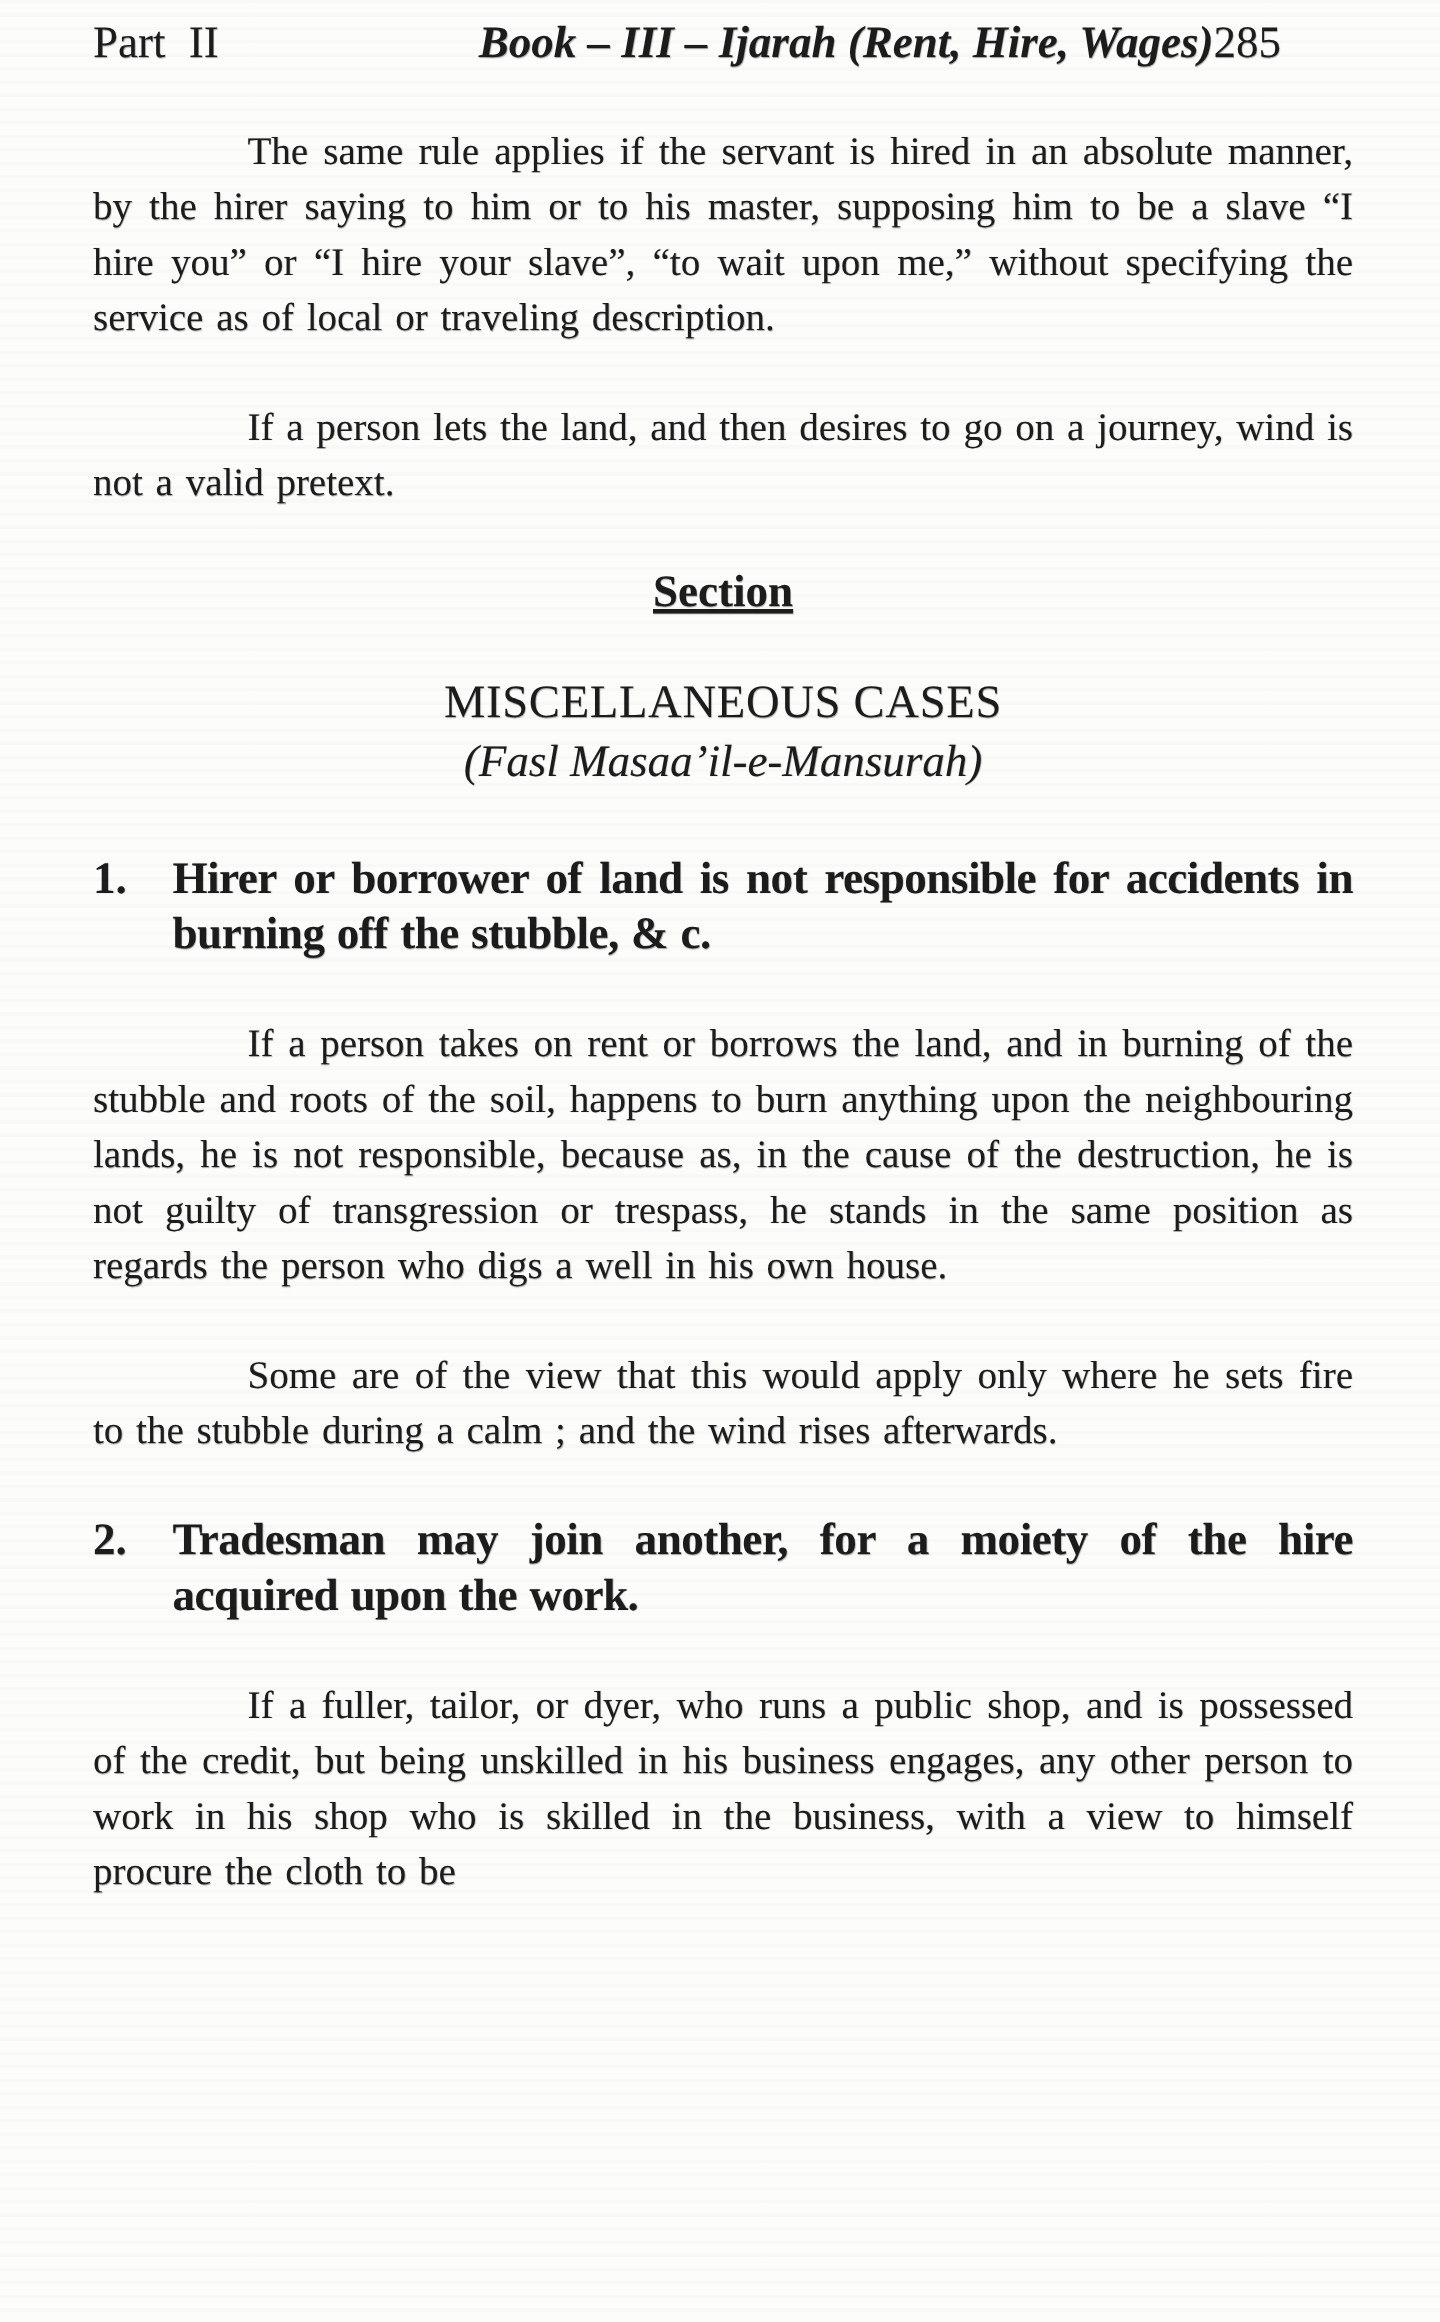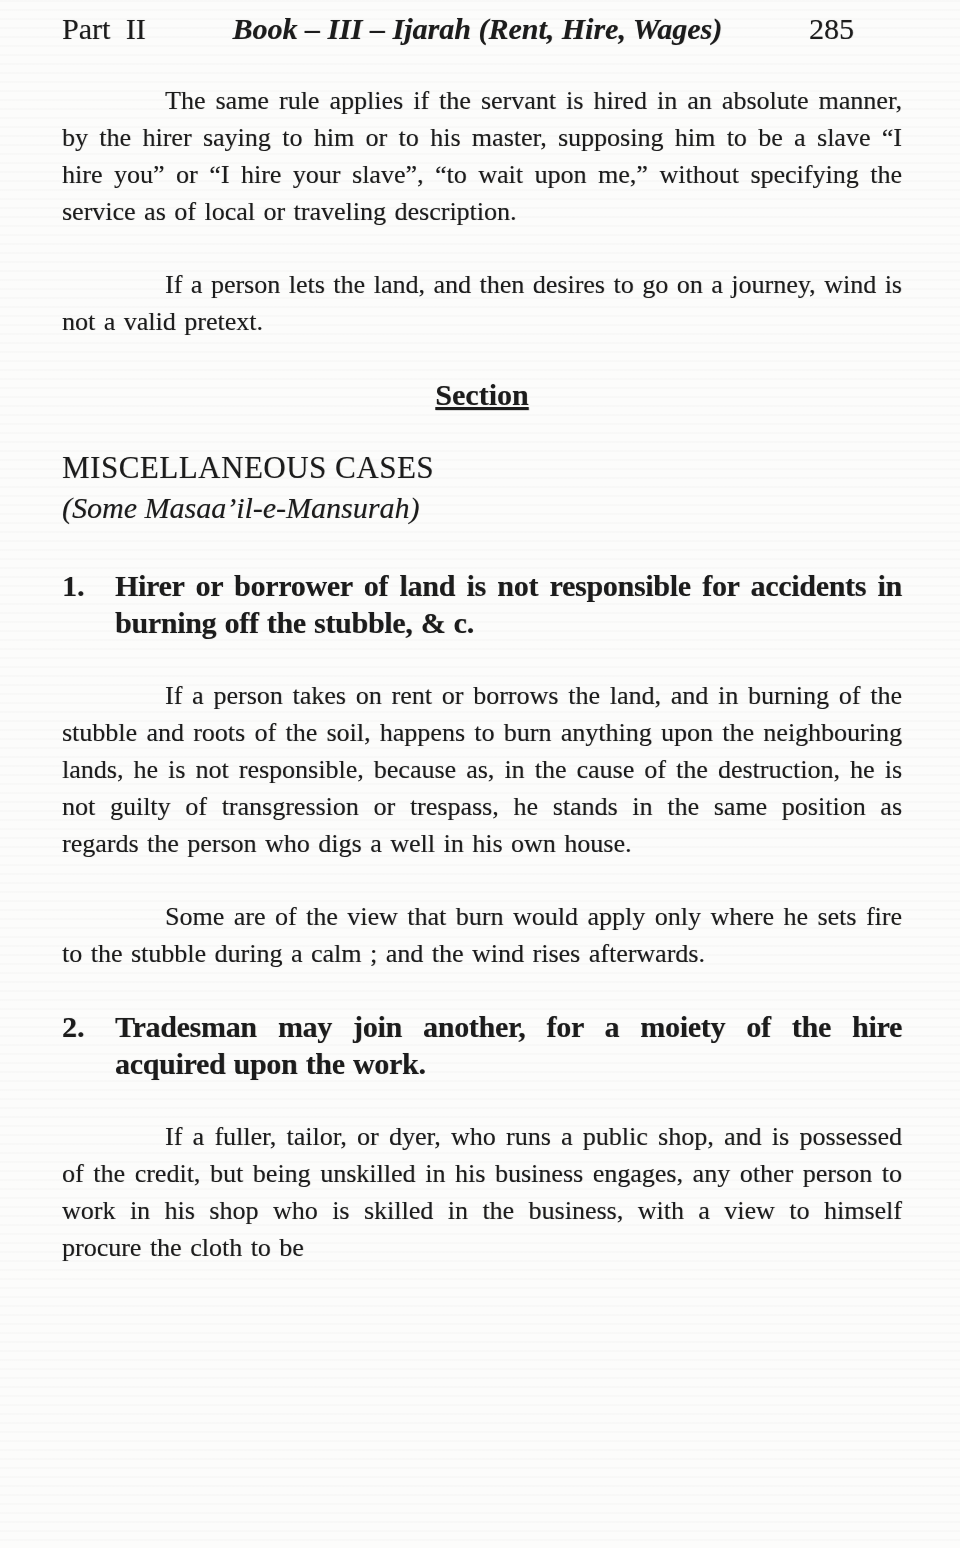--- a/index.html
+++ b/index.html
@@ -40,21 +40,21 @@
     font-size: 30px;
     line-height: 37px;
     margin-bottom: 35px;
   }
   .hdr-left {
     flex: 0 0 auto;
     word-spacing: 8px;
   }
   .hdr-center {
     flex: 1 1 auto;
-    text-align: center;
+    text-align: right;
     font-style: italic;
     font-weight: bold;
   }
   .hdr-right {
     flex: 0 0 auto;
     padding-right: 48px;
   }
   
   .para {
     margin: 0 0 36px 0;
@@ -69,21 +69,21 @@
     margin: 0 0 35px 0;
     font-size: 30px;
     line-height: 37px;
     font-weight: bold;
     text-align: center;
     text-decoration: underline;
   }
   
   .section-block {
     margin: 0 0 39px 0;
-    text-align: left;
+    text-align: center;
   }
   .section-title {
     font-size: 31px;
     line-height: 40px;
     letter-spacing: 0.5px;
   }
   .section-subtitle {
     font-size: 30px;
     line-height: 40px;
     font-style: italic;
@@ -122,31 +122,31 @@
 
   <p class="para">The same rule applies if the servant is hired in an absolute manner, by the hirer saying to him or to his master, supposing him to be a slave “I hire you” or “I hire your slave”, “to wait upon me,” without specifying the service as of local or traveling description.</p>
 
   <p class="para">If a person lets the land, and then desires to go on a journey, wind is not a valid pretext.</p>
 
 
   <h2 class="section-label">Section</h2>
 
   <div class="section-block">
     <div class="section-title">MISCELLANEOUS CASES</div>
-    <div class="section-subtitle">(Some Masaa’il-e-Mansurah)</div>
+    <div class="section-subtitle">(Fasl Masaa’il-e-Mansurah)</div>
   </div>
 
   <div class="item-heading">
     <span class="item-num">1.</span>
     <span class="item-text">Hirer or borrower of land is not responsible for accidents in burning off the stubble, &amp; c.</span>
   </div>
 
   <p class="para">If a person takes on rent or borrows the land, and in burning of the stubble and roots of the soil, happens to burn anything upon the neighbouring lands, he is not responsible, because as, in the cause of the destruction, he is not guilty of transgression or trespass, he stands in the same position as regards the person who digs a well in his own house.</p>
 
-  <p class="para">Some are of the view that burn would apply only where he sets fire to the stubble during a calm ; and the wind rises afterwards.</p>
+  <p class="para">Some are of the view that this would apply only where he sets fire to the stubble during a calm ; and the wind rises afterwards.</p>
 
   <div class="item-heading">
     <span class="item-num">2.</span>
     <span class="item-text">Tradesman may join another, for a moiety of the hire acquired upon the work.</span>
   </div>
 
   <p class="para last">If a fuller, tailor, or dyer, who runs a public shop, and is possessed of the credit, but being unskilled in his business engages, any other person to work in his shop who is skilled in the business, with a view to himself procure the cloth to be</p>
 
 </div>
 

